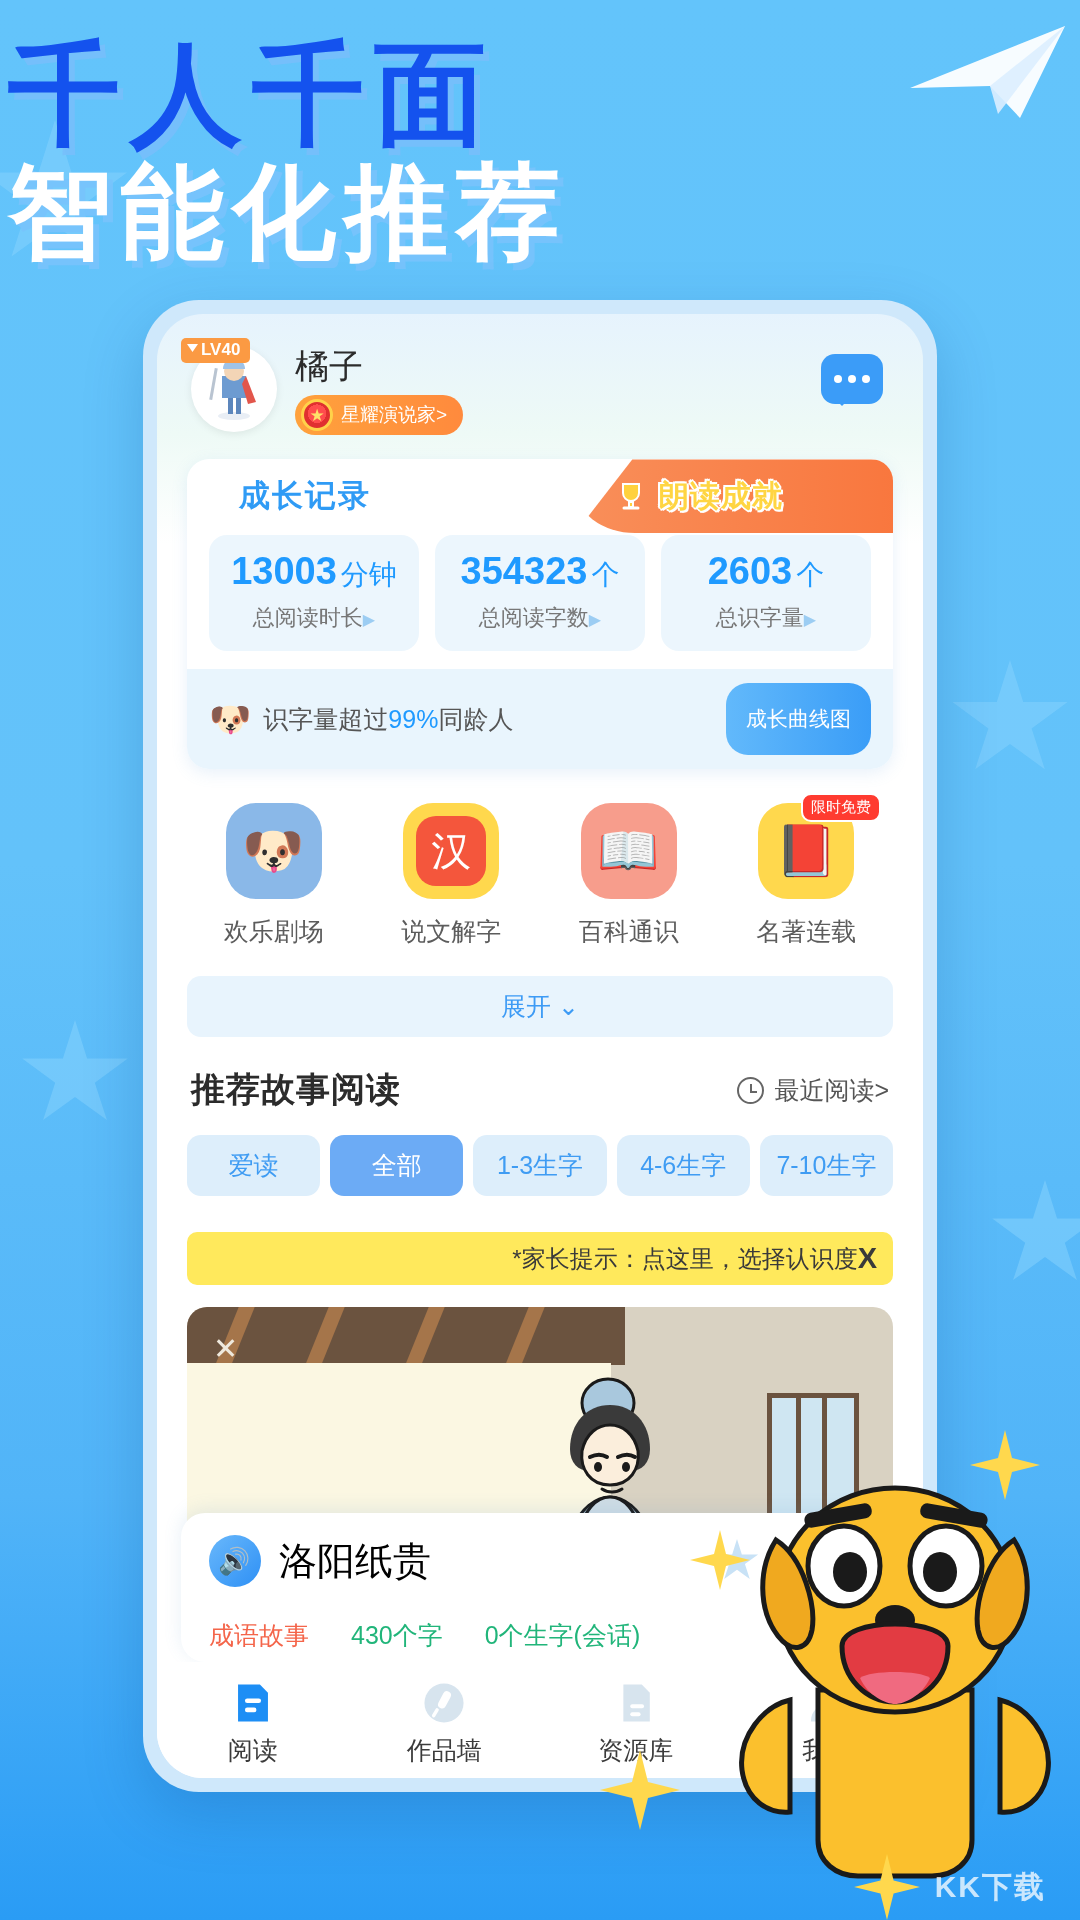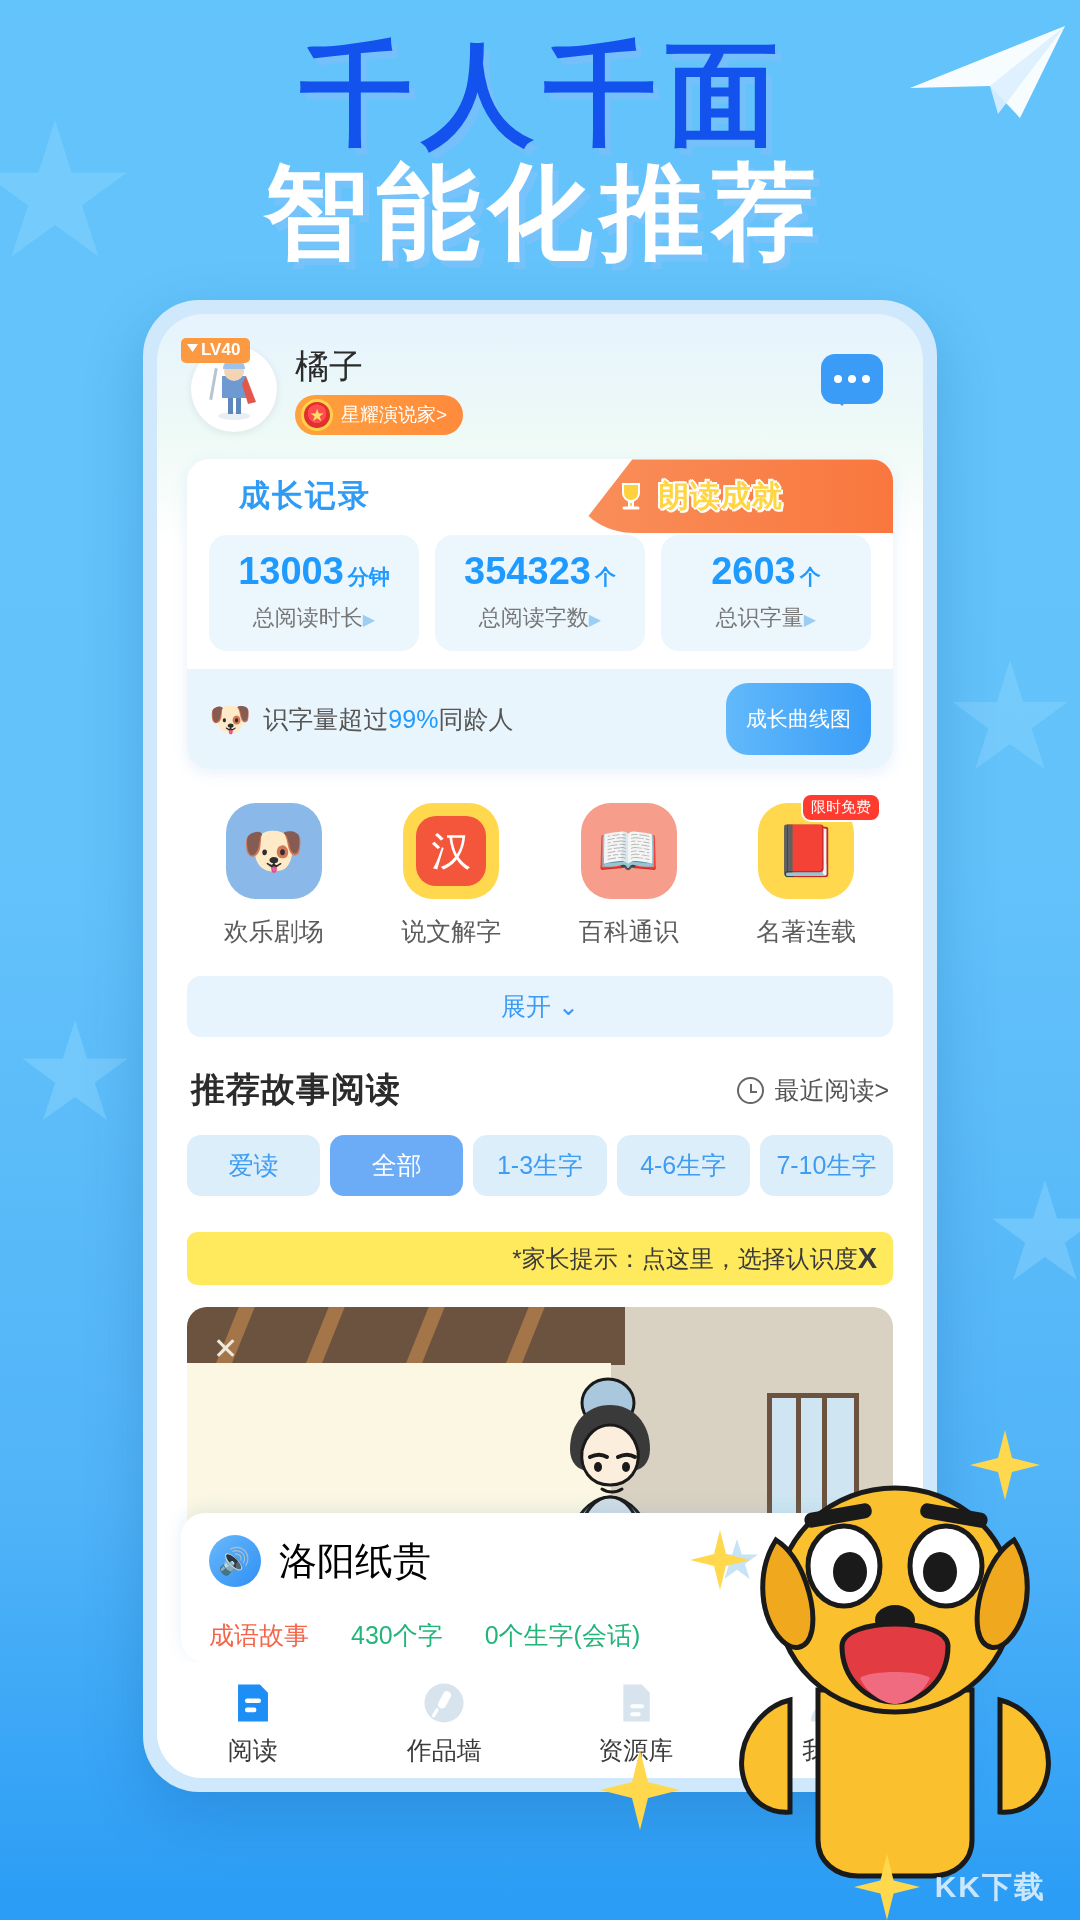--- a/index.html
+++ b/index.html
@@ -12,21 +12,21 @@
   
   .star {
     position:absolute;
     background:#85d2fd;
     clip-path: polygon(50% 0%, 61% 35%, 98% 35%, 68% 57%, 79% 91%, 50% 70%, 21% 91%, 32% 57%, 2% 35%, 39% 35%);
     opacity:.55;
   }
   .paper-plane{position:absolute;}
 
   
-  .headline { position:absolute; left:8px; right:0; top:36px; text-align:center; }
+  .headline { position:absolute; left:8px; right:0; top:36px; }
   .hl1 {
     font-size:112px; font-weight:bold; color:#1452ee; letter-spacing:10px;
     line-height:1.05; text-shadow: 6px 7px 0 rgba(120,190,250,.85);
     font-family:"DejaVu Sans","Liberation Sans",sans-serif;
   }
   .hl2 {
     font-size:104px; font-weight:bold; color:#ffffff; letter-spacing:8px;
     line-height:1.12; text-shadow: 6px 7px 0 rgba(120,195,252,.9);
     font-family:"DejaVu Sans","Liberation Sans",sans-serif;
   }
@@ -95,21 +95,21 @@
     border-bottom-left-radius:60px 46px; display:flex;align-items:center; padding-left:38px; gap:10px;
     clip-path: polygon(18% 0, 100% 0, 100% 100%, 0 100%);
   }
   .ach-text{ font-size:30px;font-weight:bold;color:#ffd542;
     text-shadow:-2px 0 #fff,0 -2px #fff,2px 0 #fff,0 2px #fff,2px 2px #fff,-2px -2px #fff; letter-spacing:1px;}
   .stats{ display:flex; gap:16px; padding:2px 22px 18px 22px; }
   .stat{
     flex:1; background:#ecf6fd; border-radius:18px; padding:16px 6px 18px 6px; text-align:center;
   }
   .stat-val{ font-size:38px;font-weight:bold;color:#1f9aff; line-height:1.1; }
-  .stat-val small{ font-size:21px; font-weight:bold; margin-left:4px; }
+  .stat-val small{ font-size:28px; font-weight:normal; margin-left:4px; }
   .stat-lab{ font-size:22px;color:#777; margin-top:10px; }
   .stat-lab .arrow{ color:#9ccdf3; font-size:16px; }
   .growth-foot{
     background:#e9f5fd; display:flex;align-items:center; padding:14px 22px; gap:12px;
   }
   .dog-sm{ font-size:34px; }
   .foot-text{ font-size:25px;color:#555; }
   .foot-text b{ color:#1f9aff; font-weight:normal; }
   .curve-btn{
     margin-left:auto; background:linear-gradient(90deg,#62b9fb,#3a9df7); color:#fff;

